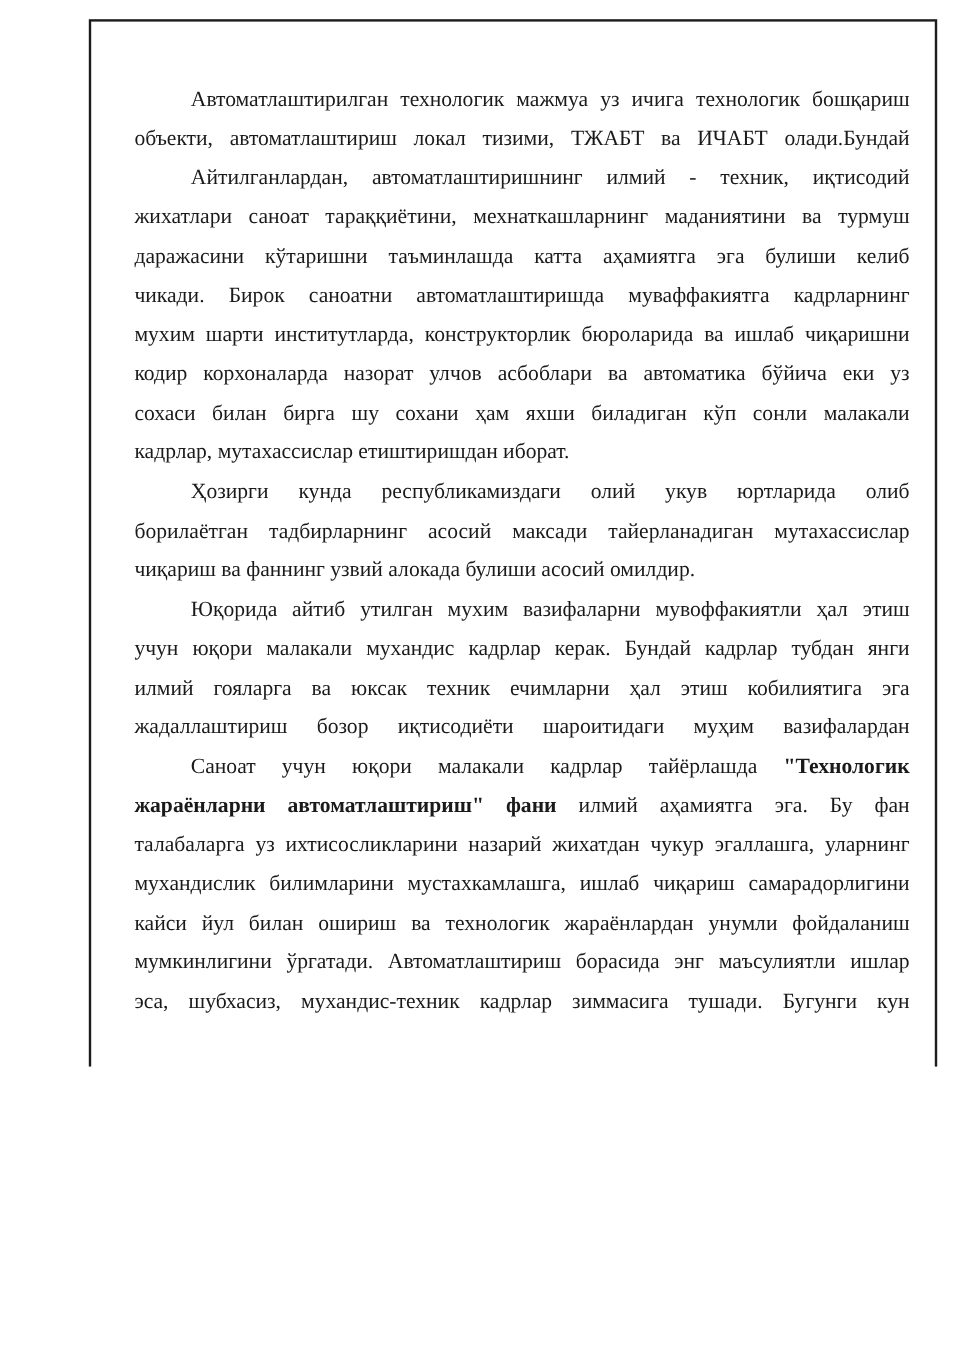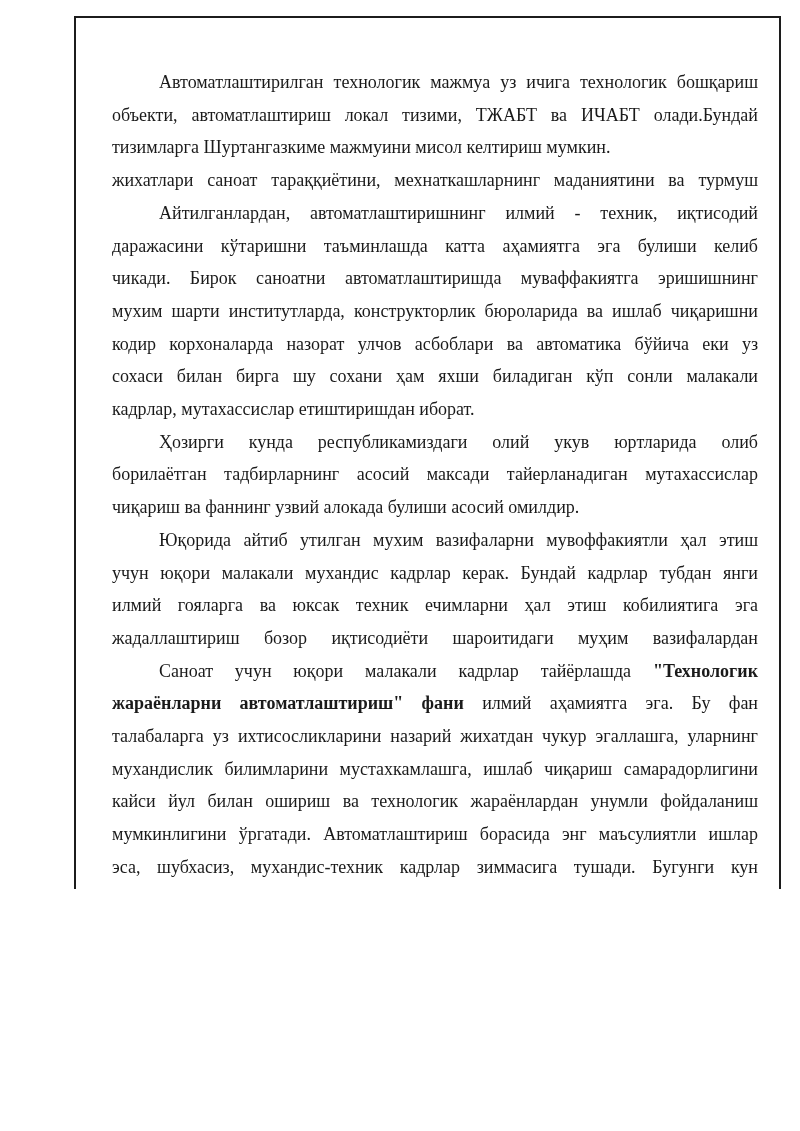--- a/index.html
+++ b/index.html
@@ -49,25 +49,24 @@
 </head>
 <body>
 
 <div class="page">
 
   <div class="frame"></div>
 
   <div class="body-text">
       <div class="line first"><span class="seg">Автоматлаштирилган технологик мажмуа уз ичига технологик бошқариш</span></div>
       <div class="line"><span class="seg">объекти, автоматлаштириш локал тизими, ТЖАБТ ва ИЧАБТ олади.Бундай</span></div>
-      <div class="line end-left"><span class="seg">тизимларга Шуртангазкиме мажмуини мисол келтириш мумкин.</span></div>
+      <div class="line first"><span class="seg">Айтилганлардан, автоматлаштиришнинг илмий - техник, иқтисодий</span></div>
       <div class="line"><span class="seg">жихатлари саноат тараққиётини, мехнаткашларнинг маданиятини ва турмуш</span></div>
-      <div class="line first"><span class="seg">Айтилганлардан, автоматлаштиришнинг илмий - техник, иқтисодий</span></div>
       <div class="line"><span class="seg">даражасини кўтаришни таъминлашда катта аҳамиятга эга булиши келиб</span></div>
-      <div class="line"><span class="seg">чикади. Бирок саноатни автоматлаштиришда муваффакиятга эришишнинг</span></div>
+      <div class="line"><span class="seg">чикади. Бирок саноатни автоматлаштиришда муваффакиятга кадрларнинг</span></div>
       <div class="line"><span class="seg">мухим шарти институтларда, конструкторлик бюроларида ва ишлаб чиқаришни</span></div>
       <div class="line"><span class="seg">кодир корхоналарда назорат улчов асбоблари ва автоматика бўйича еки уз</span></div>
       <div class="line"><span class="seg">сохаси билан бирга шу сохани ҳам яхши биладиган кўп сонли малакали</span></div>
       <div class="line end-left"><span class="seg">кадрлар, мутахассислар етиштиришдан иборат.</span></div>
       <div class="line first"><span class="seg">Ҳозирги кунда республикамиздаги олий укув юртларида олиб</span></div>
       <div class="line"><span class="seg">борилаётган тадбирларнинг асосий максади тайерланадиган мутахассислар</span></div>
       <div class="line end-left"><span class="seg">чиқариш ва фаннинг узвий алокада булиши асосий омилдир.</span></div>
       <div class="line first"><span class="seg">Юқорида айтиб утилган мухим вазифаларни мувоффакиятли ҳал этиш</span></div>
       <div class="line"><span class="seg">учун юқори малакали мухандис кадрлар керак. Бундай кадрлар тубдан янги</span></div>
       <div class="line"><span class="seg">илмий гояларга ва юксак техник ечимларни ҳал этиш кобилиятига эга</span></div>

